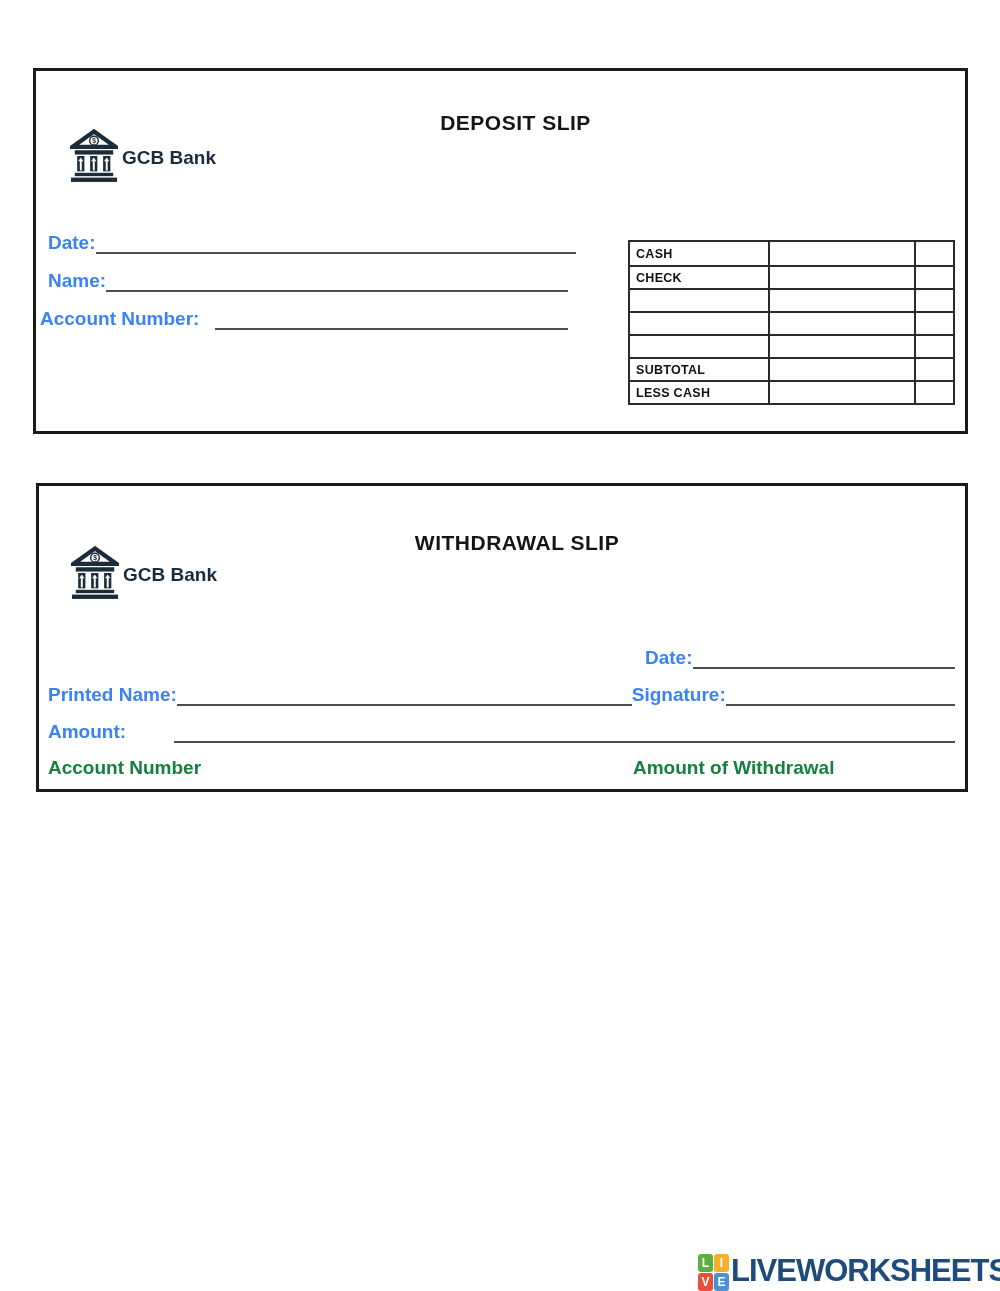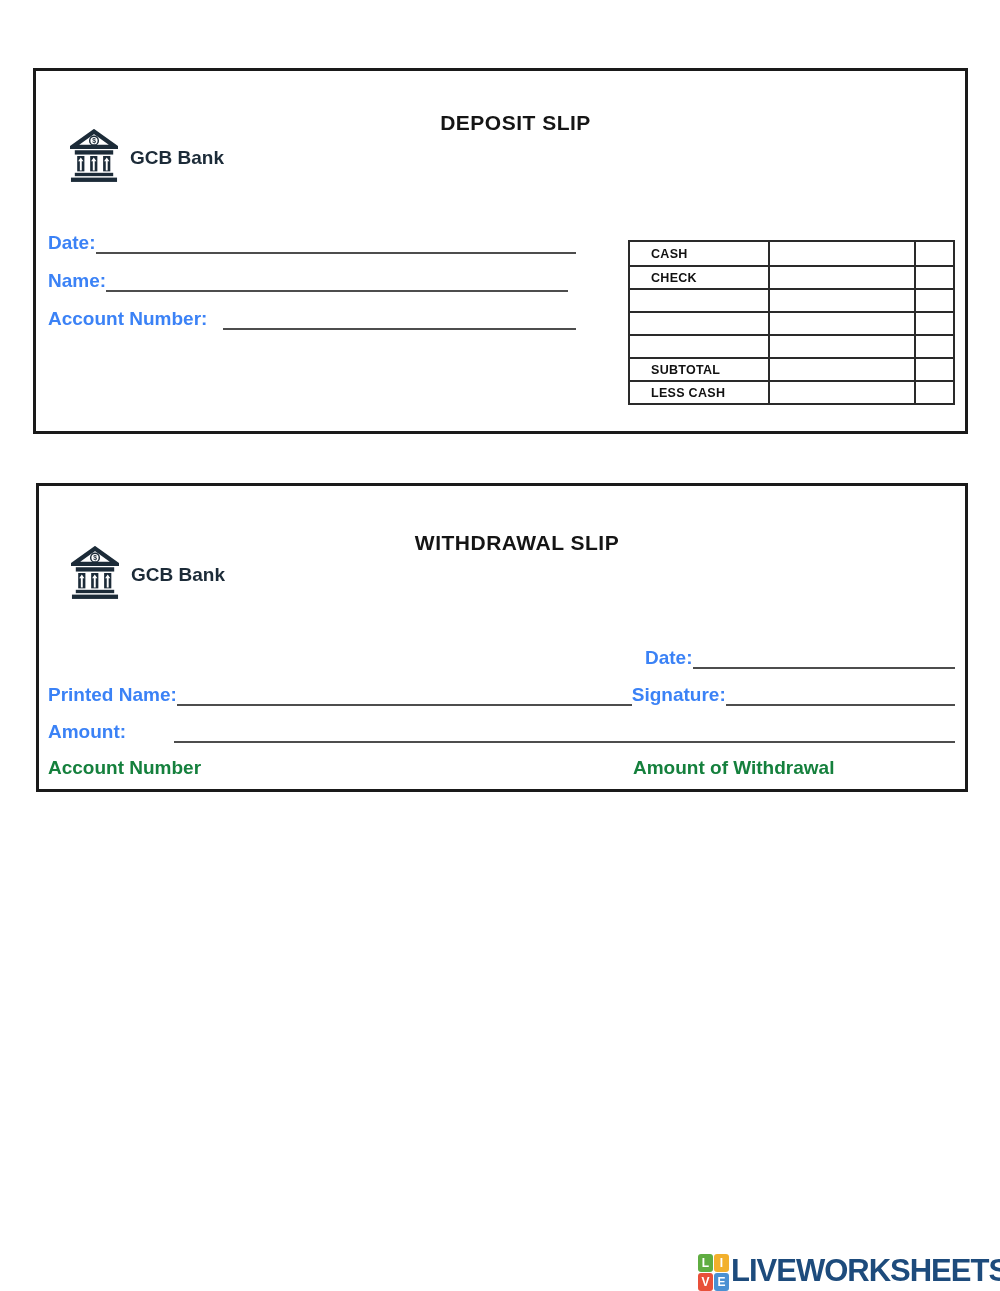--- a/index.html
+++ b/index.html
@@ -21,51 +21,51 @@
     font-size: 21px; font-weight: bold; letter-spacing: 0.5px; color: #151515; padding-left: 30px;
   }
   #deposit-slip .slip-title { top: 40px; }
   #withdrawal-slip .slip-title { top: 45px; }
 
   .bank-logo { position: absolute; display: flex; align-items: center; }
   #deposit-slip .bank-logo { left: 34px; top: 58px; }
   #withdrawal-slip .bank-logo { left: 32px; top: 60px; }
   .bank-logo svg { display: block; }
   .bank-name {
-    font-size: 19px; font-weight: bold; color: #1c2b38; margin-left: 12px;
+    font-size: 19px; font-weight: bold; color: #1c2b38; margin-left: 4px;
     position: relative; top: 2px;
   }
 
   .field-row {
     position: absolute; display: flex; align-items: flex-end;
     height: 24px; font-size: 19px; font-weight: bold; color: #3b82f6;
     white-space: nowrap;
   }
   .u-line {
     border-bottom: 2px solid #4d4d4d; height: 100%;
   }
   .grow { flex: 1 1 auto; }
 
   
   #dep-date-row    { left: 12px; top: 159px; width: 528px; }
   #dep-name-row    { left: 12px; top: 197px; width: 520px; }
-  #dep-acct-row    { left: 12px; top: 235px; width: 528px; gap: 16px; }
+  #dep-acct-row    { left: 4px; top: 235px; width: 528px; gap: 16px; }
 
   
   .dep-table {
     position: absolute; left: 592px; top: 169px; width: 327px;
     border: 2px solid #2a2a2a;
   }
   .t-row {
     display: grid; grid-template-columns: 138px 1fr 39px;
     height: 23px; border-top: 2px solid #2a2a2a;
   }
   .t-row:first-child { border-top: none; }
   .t-label {
-    display: flex; align-items: center; padding-left: 21px;
+    display: flex; align-items: center; padding-left: 6px;
     font-size: 12.5px; font-weight: bold; letter-spacing: 0.3px; color: #111;
   }
   .t-val   { border-left: 2px solid #2a2a2a; }
   .t-cents { border-left: 2px solid #2a2a2a; }
 
   
   #wd-date-row    { left: 606px; top: 159px; width: 310px; }
   #wd-name-row    { left: 9px;   top: 196px; width: 907px; }
   #wd-amount-row  { left: 9px;   top: 233px; width: 907px; gap: 48px; }
   #wd-name-row .line1 { width: 455px; }

